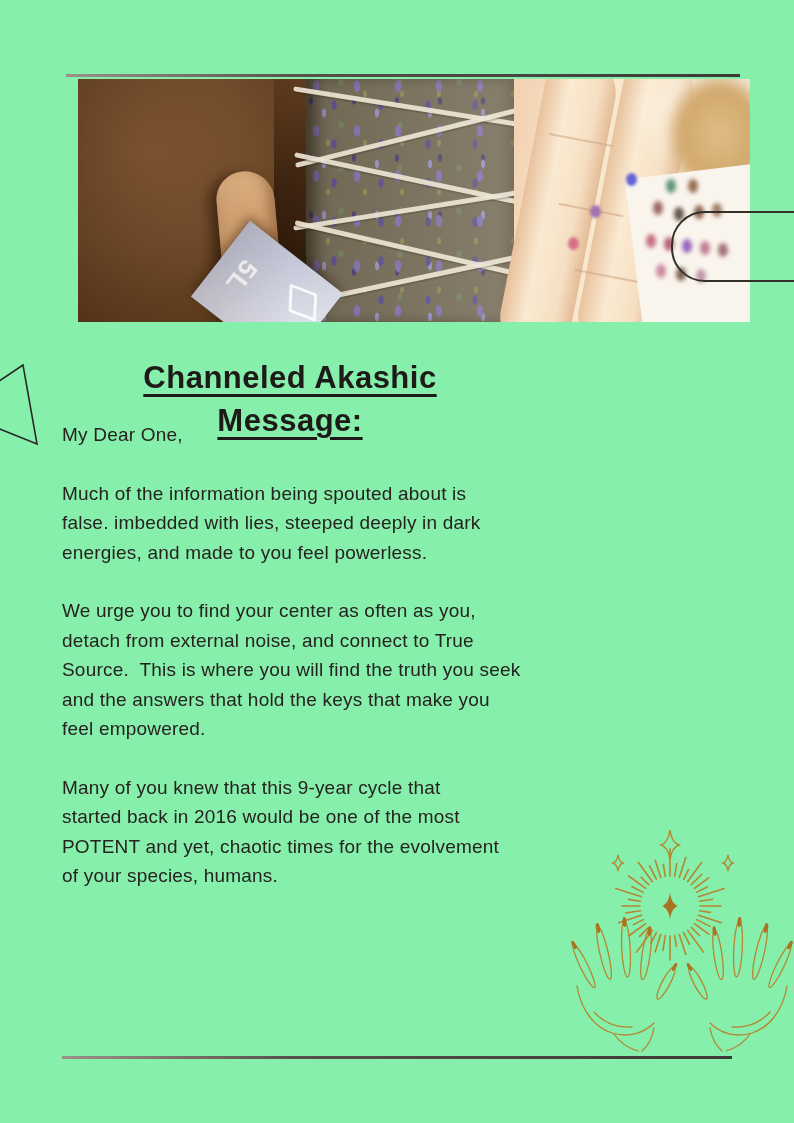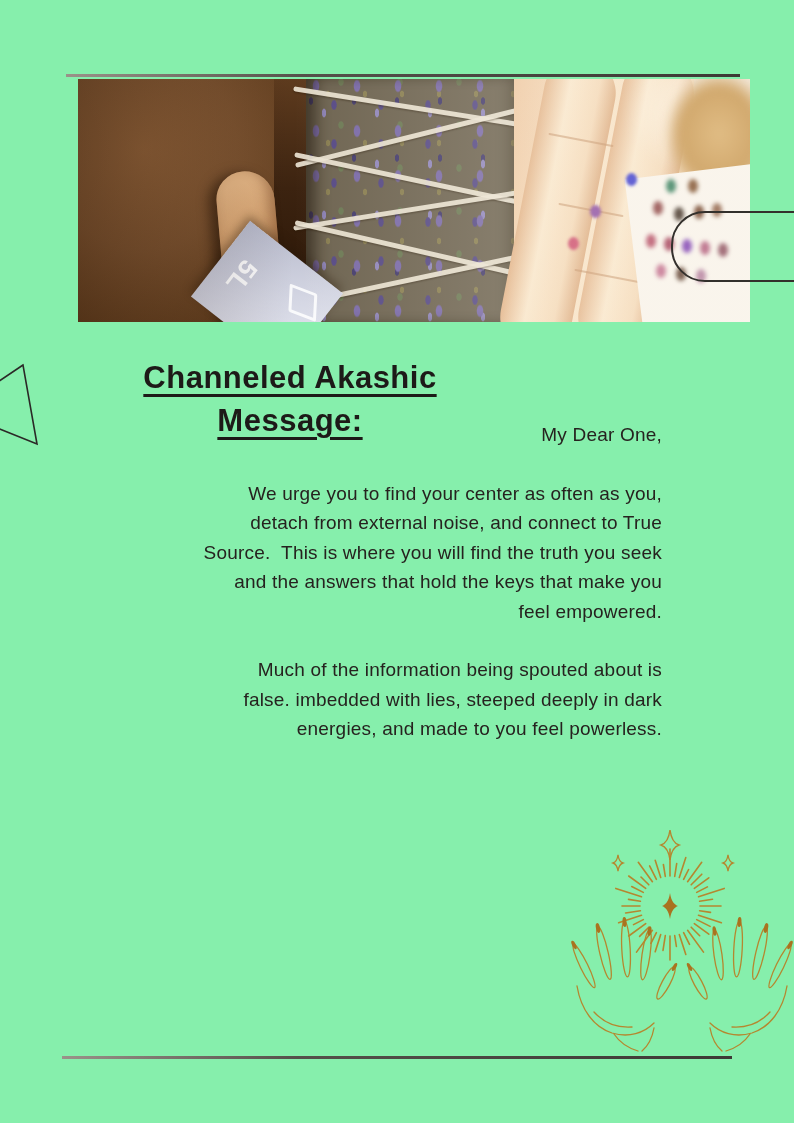--- a/index.html
+++ b/index.html
@@ -64,21 +64,21 @@
   
   .pill{position:absolute;left:671px;top:211px;width:170px;height:67px;border:2px solid #33302c;
     border-radius:34px;background:transparent;}
   .tri-svg{position:absolute;left:0;top:355px;overflow:hidden;}
   
   .title{position:absolute;left:60px;top:336px;width:460px;text-align:center;
     font-size:31px;font-weight:bold;line-height:1.38;letter-spacing:.5px;white-space:pre-line;
     text-decoration:underline;text-decoration-thickness:2.5px;text-underline-offset:6px;color:#1d1a18;}
   .body-block{position:absolute;left:62px;top:420px;width:600px;font-size:19px;line-height:29.5px;
     letter-spacing:.2px;}
-  .body-block p{margin:0 0 29px 0;white-space:pre-wrap;text-align:right;}
+  .body-block p{margin:0 0 29px 0;white-space:pre-wrap;}
   
   .decor{position:absolute;left:570px;top:830px;}
 </style>
 </head>
 <body>
 
 <div class="page">
 
   <div class="rule top"></div>
 
@@ -118,28 +118,32 @@
   <div class="pill"></div>
   <svg class="tri-svg" width="44" height="100" viewBox="0 0 44 100">
     <path d="M23,10 L-45,56 L37,89 Z" fill="none" stroke="#2b2927" stroke-width="1.6"></path>
   </svg>
 
   <h1 class="title">Channeled Akashic
 Message:</h1>
 
   <div class="body-block">
     <p>My Dear One,</p>
+    <p>Much of the information being spouted about is
+false. imbedded with lies, steeped deeply in dark
+energies, and made to you feel powerless.</p>
     <p>We urge you to find your center as often as you,
 detach from external noise, and connect to True
 Source.  This is where you will find the truth you seek
 and the answers that hold the keys that make you
 feel empowered.</p>
-    <p>Much of the information being spouted about is
-false. imbedded with lies, steeped deeply in dark
-energies, and made to you feel powerless.</p>
+    <p>Many of you knew that this 9-year cycle that
+started back in 2016 would be one of the most
+POTENT and yet, chaotic times for the evolvement
+of your species, humans.</p>
   </div>
 
   <svg class="decor" width="224" height="225" viewBox="0 0 224 225">
     <defs>
       <g id="hand" fill="none" stroke="#b5872f" stroke-width="1.3" stroke-linecap="round">
         <ellipse cx="10" cy="30" rx="3.8" ry="24" transform="rotate(-26 10 30)"></ellipse>
         <ellipse cx="30" cy="17" rx="4.2" ry="27" transform="rotate(-13 30 17)"></ellipse>
         <ellipse cx="52" cy="13" rx="4.2" ry="28" transform="rotate(-3 52 13)"></ellipse>
         <ellipse cx="72" cy="19" rx="4" ry="25" transform="rotate(8 72 19)"></ellipse>
         <ellipse cx="92" cy="47" rx="4" ry="18" transform="rotate(28 92 47)"></ellipse>

